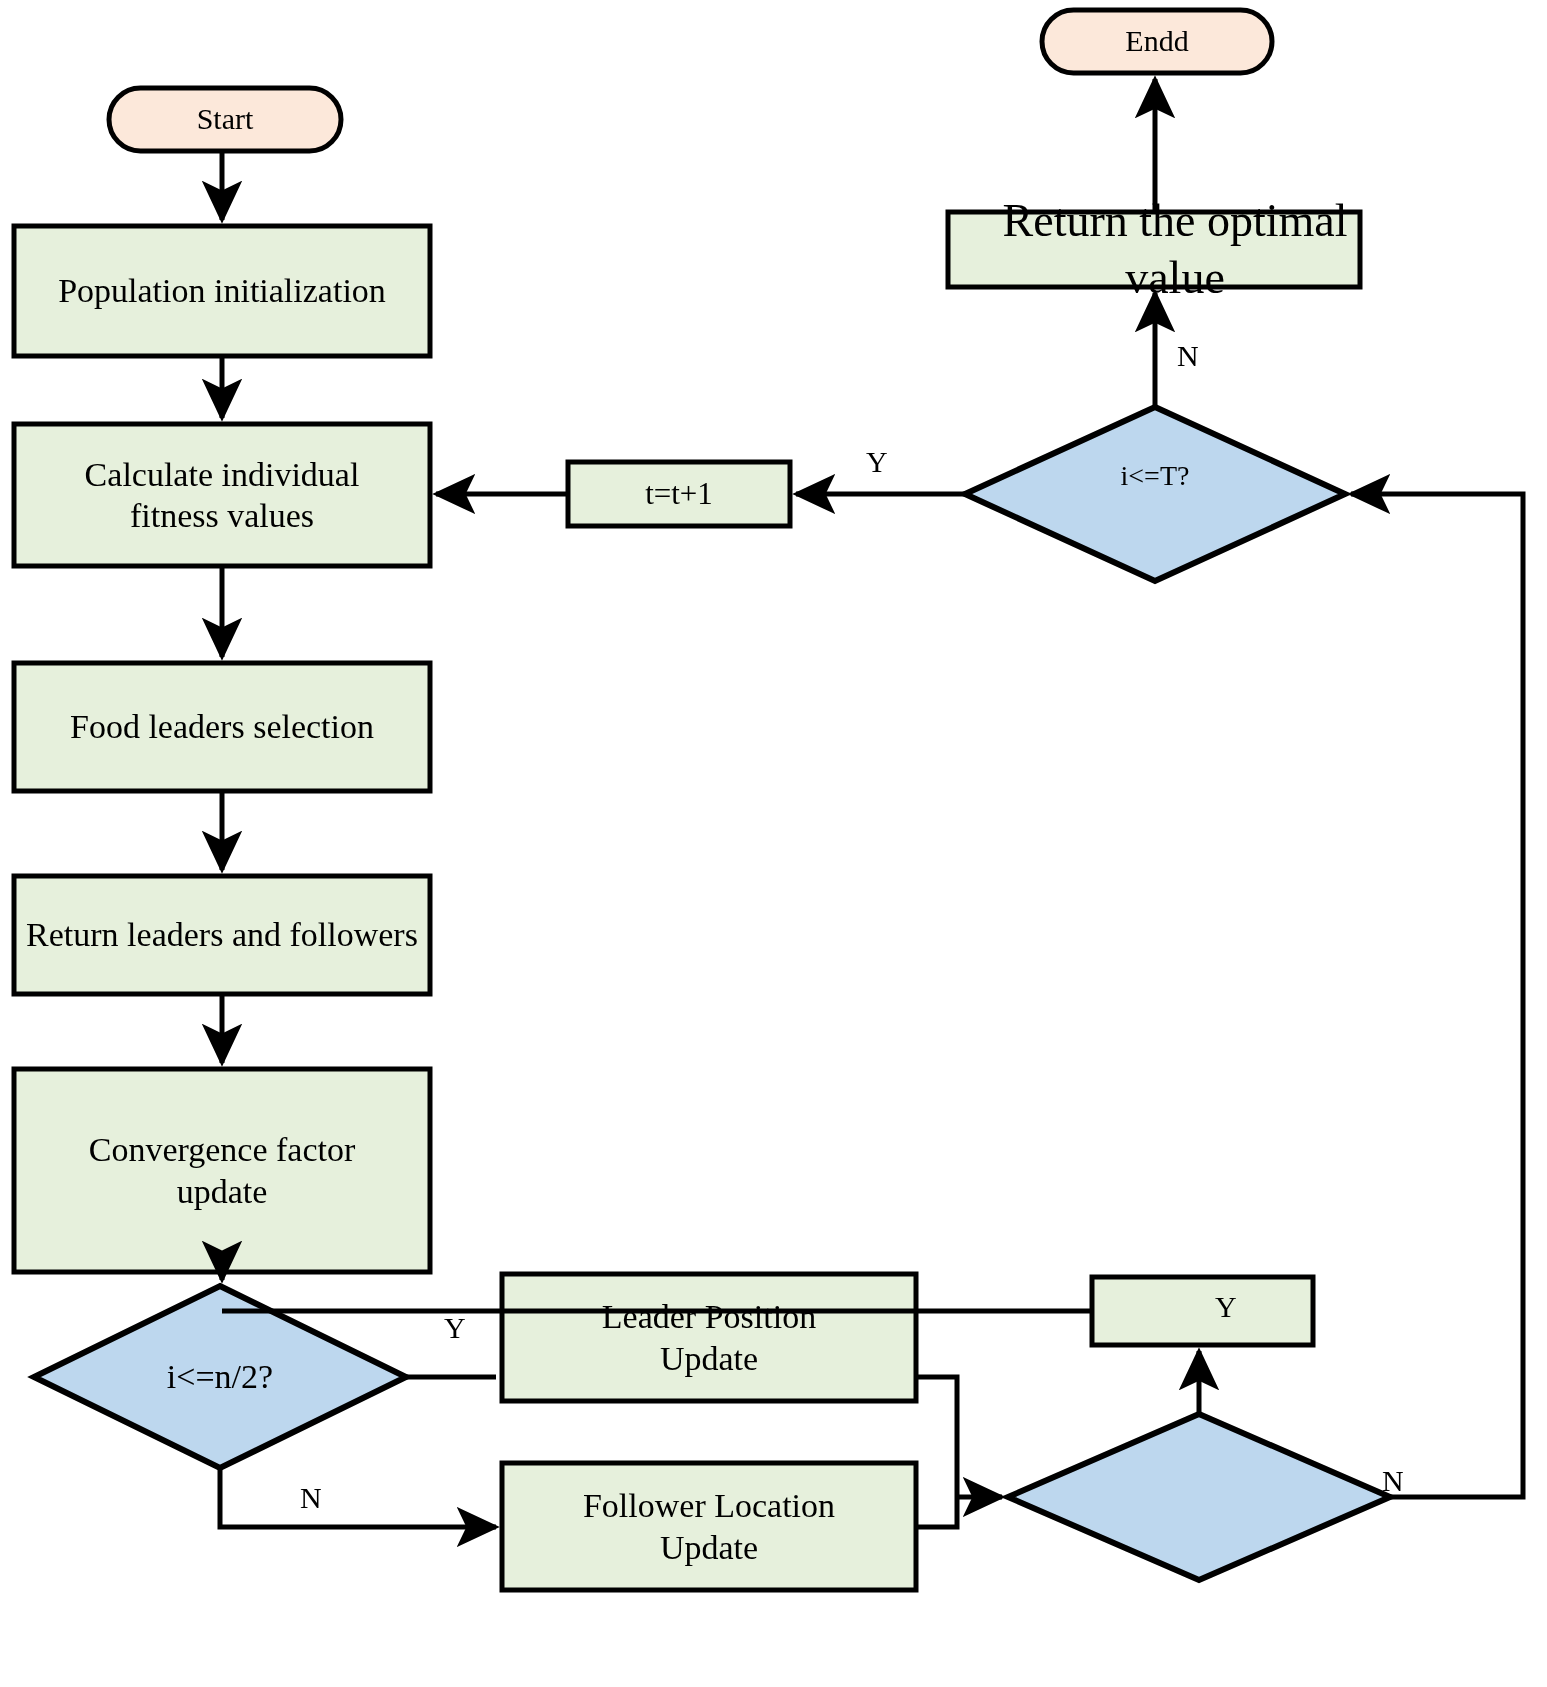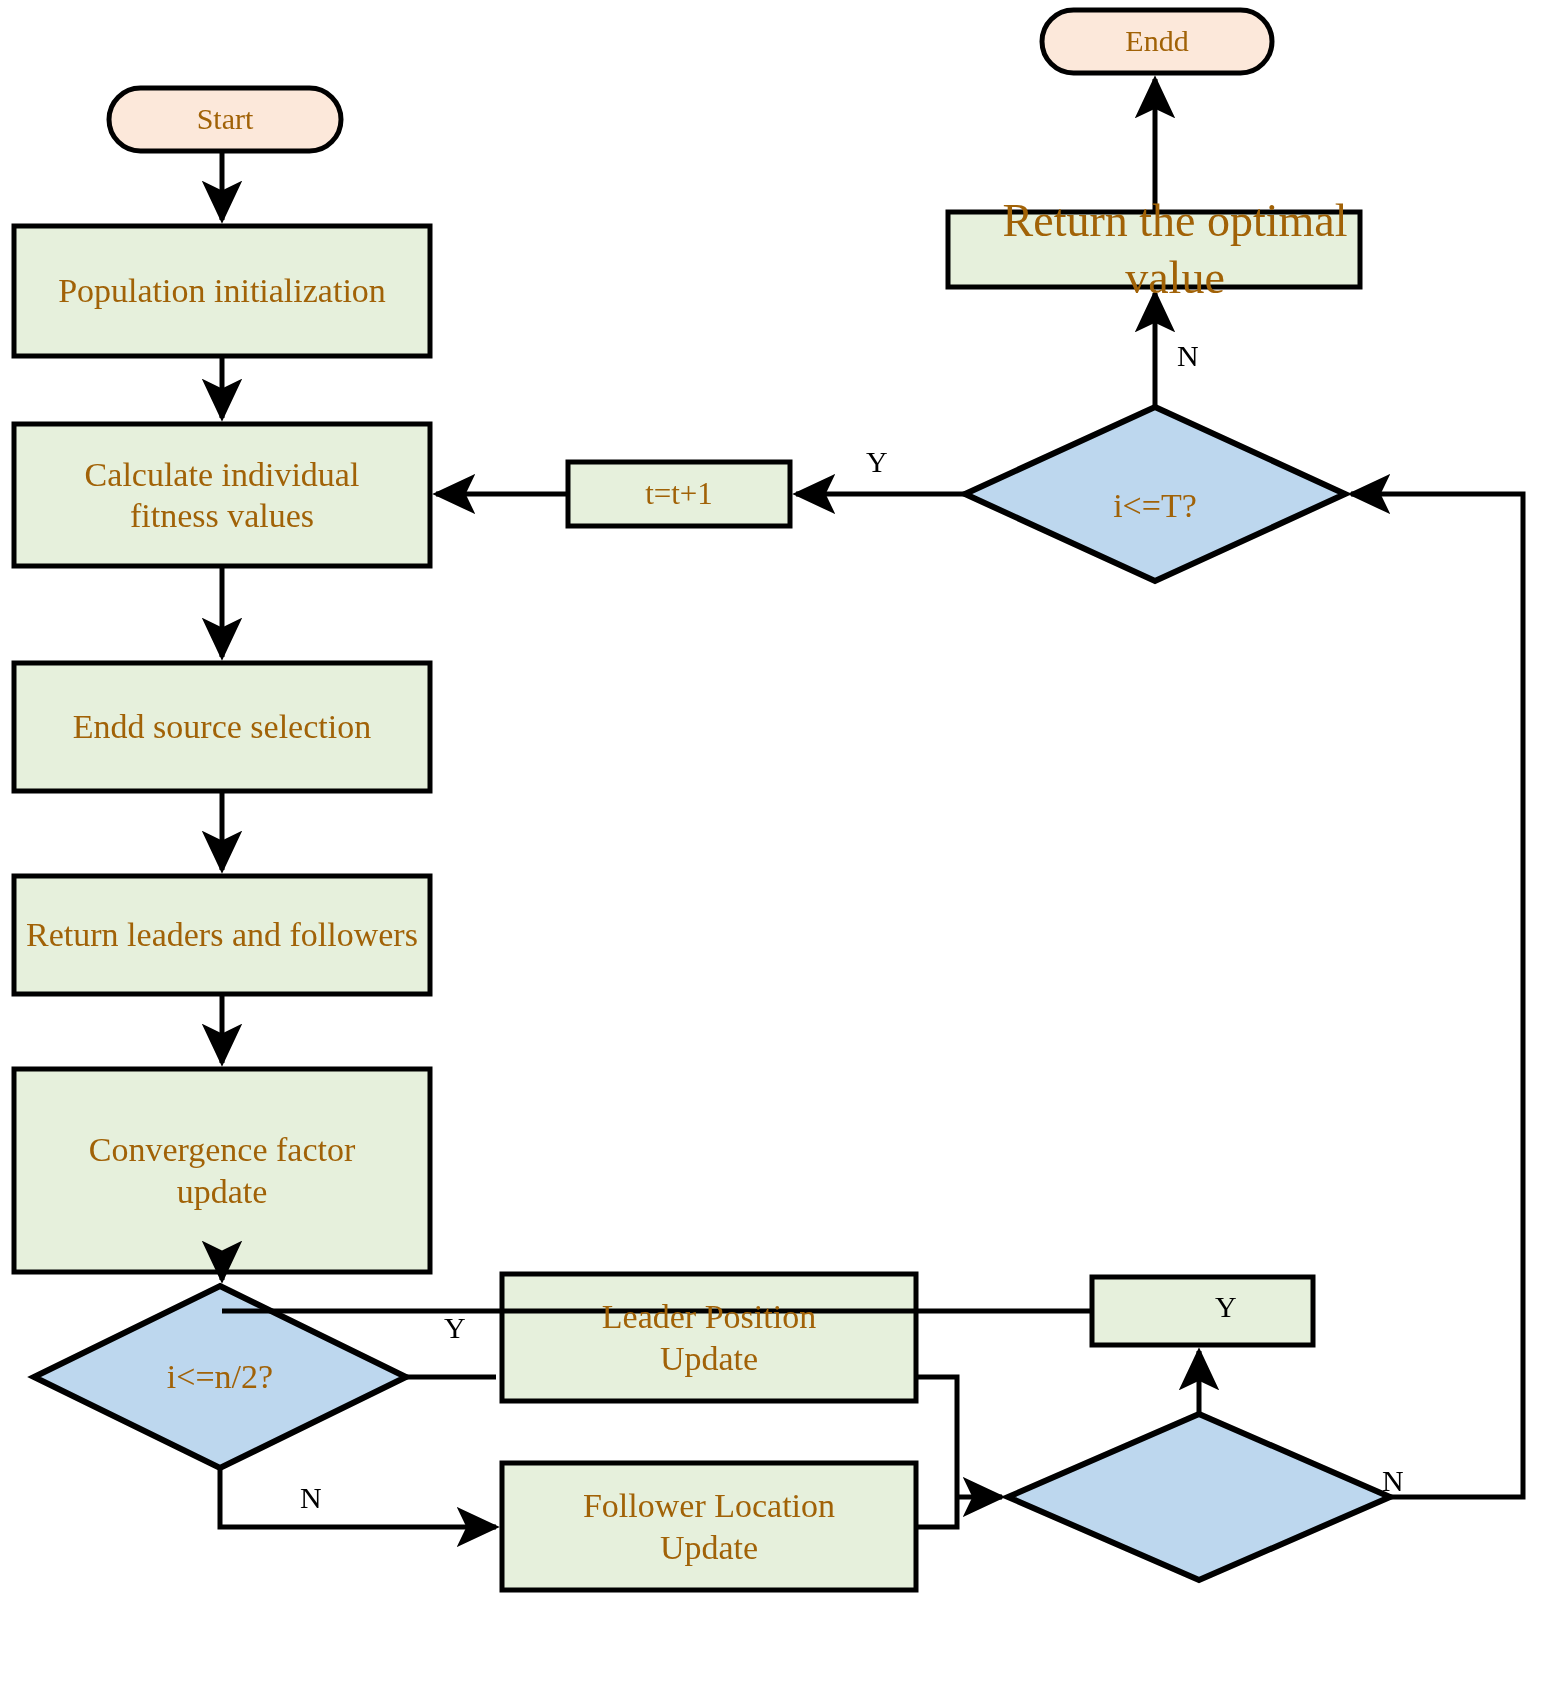--- a/index.html
+++ b/index.html
@@ -24,21 +24,21 @@
     top: 0;
     width: 1547px;
     height: 1687px;
   }
   .node-label {
     position: absolute;
     display: flex;
     align-items: center;
     justify-content: center;
     text-align: center;
-    color: #a16207;
+    color: #000000;
     line-height: 1.22;
     pointer-events: none;
     white-space: pre-line;
   }
   .edge-label {
     position: absolute;
     color: #000000;
     font-size: 30px;
     line-height: 1;
     pointer-events: none;
@@ -127,38 +127,38 @@
     </g>
   </svg>
 
   <div class="node-label" style="left:14px; top:226px; width:416px; height:130px; font-size:34px;">Population initialization</div>
 
   <div class="node-label" style="left:109px; top:88px; width:232px; height:63px; font-size:30px;">Start</div>
 
   <div class="node-label" style="left:14px; top:424px; width:416px; height:142px; font-size:34px;">Calculate individual
 fitness values</div>
 
-  <div class="node-label" style="left:14px; top:663px; width:416px; height:128px; font-size:34px;">Endd source selection</div>
+  <div class="node-label" style="left:14px; top:663px; width:416px; height:128px; font-size:34px;">Food leaders selection</div>
 
   <div class="node-label" style="left:14px; top:876px; width:416px; height:118px; font-size:34px;">Return leaders and followers</div>
 
   <div class="node-label" style="left:14px; top:1069px; width:416px; height:203px; font-size:34px;">Convergence factor
 update</div>
 
   <div class="node-label" style="left:80px; top:1347px; width:280px; height:60px; font-size:34px;">i&lt;=n/2?</div>
 
   <div class="node-label" style="left:502px; top:1274px; width:414px; height:127px; font-size:34px;">Leader Position
 Update</div>
 
   <div class="node-label" style="left:502px; top:1463px; width:414px; height:127px; font-size:34px;">Follower Location
 Update</div>
 
 
 
-  <div class="node-label" style="left:1015px; top:476px; width:280px; height:60px; font-size:34px;">i&lt;=T?</div>
+  <div class="node-label" style="left:1015px; top:446px; width:280px; height:60px; font-size:28px;">i&lt;=T?</div>
 
   <div class="node-label" style="left:568px; top:462px; width:222px; height:64px; font-size:31px;">t=t+1</div>
 
   <div class="node-label" style="left:969px; top:212px; width:412px; height:75px; font-size:46px;">Return the optimal value</div>
 
   <div class="node-label" style="left:1042px; top:10px; width:230px; height:63px; font-size:30px;">Endd</div>
 
   <div class="edge-label" style="left:444px; top:1313px;">Y</div>
 
   <div class="edge-label" style="left:300px; top:1483px;">N</div>

